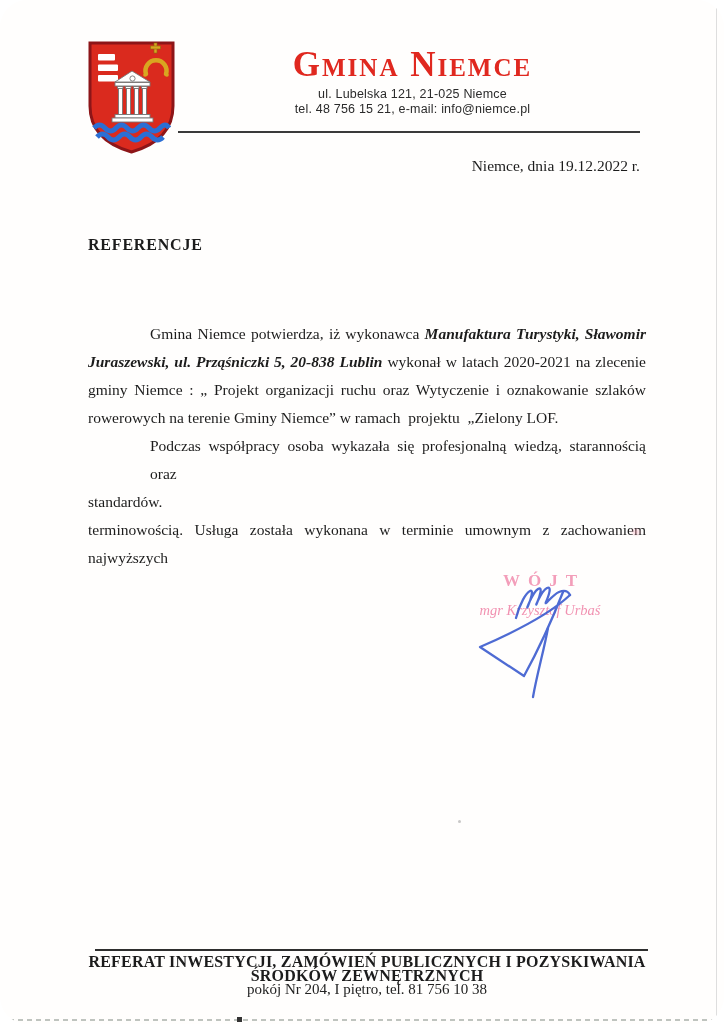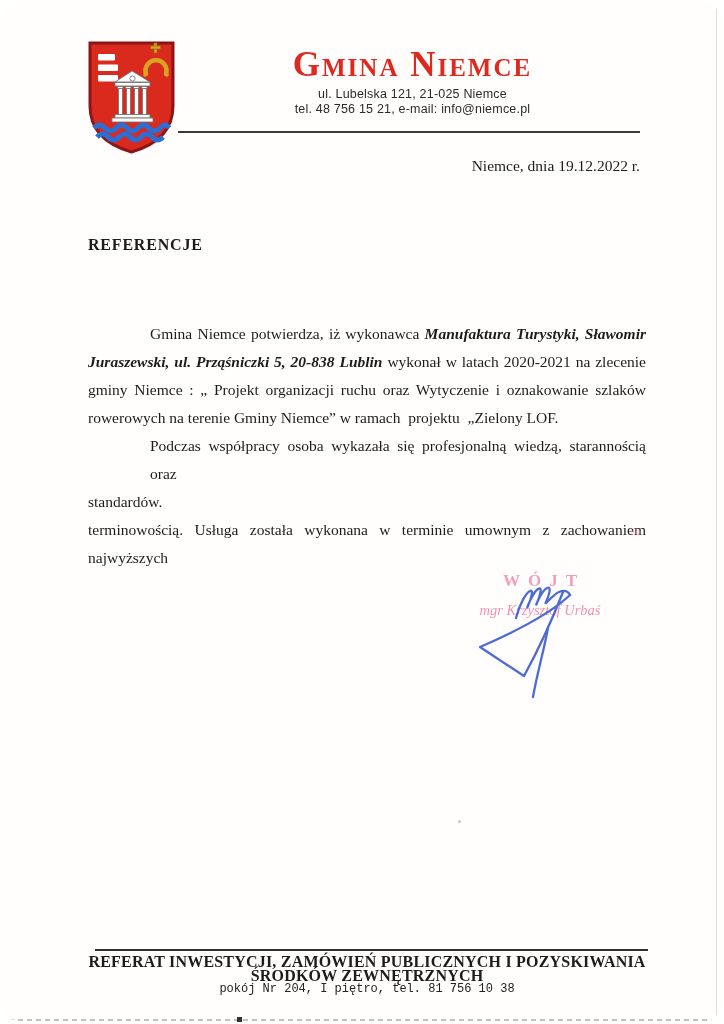--- a/index.html
+++ b/index.html
@@ -48,21 +48,21 @@
   .signature{position:absolute;left:452px;top:572px;width:180px;height:135px;opacity:.92;}
   .ink-smudge{
     position:absolute;left:630px;top:527px;width:12px;height:10px;border-radius:50%;
     background:radial-gradient(closest-side,rgba(240,150,170,.45),rgba(240,150,170,0));
   }
   .scan-speck{position:absolute;left:458px;top:820px;width:3px;height:3px;border-radius:50%;background:#9a9a9a;opacity:.55;}
   
   .foot-rule{position:absolute;left:95px;top:949px;width:553px;height:2px;background:#2e2e2e;}
   .foot-block{position:absolute;left:88px;top:955px;width:558px;text-align:center;}
   .foot-dept{font-weight:bold;font-size:16px;letter-spacing:.2px;line-height:14px;}
-  .foot-room,.foot-email{font-size:12px;line-height:13.5px;color:#222;font-family:Liberation Mono, monospace;}
+  .foot-room,.foot-email{font-size:15px;line-height:13.5px;color:#222;}
   
   .bottom-scan-line{
     position:absolute;left:0;top:1019px;width:724px;height:2px;
     background:repeating-linear-gradient(90deg,#bfc4bf 0 5px,transparent 5px 9px);
   }
   .bottom-scan-mark{position:absolute;left:237px;top:1017px;width:5px;height:5px;background:#333;}
   .right-scan-line{position:absolute;left:716px;top:0;width:1px;height:1024px;background:#dedede;}
 </style>
 </head>
 <body>

